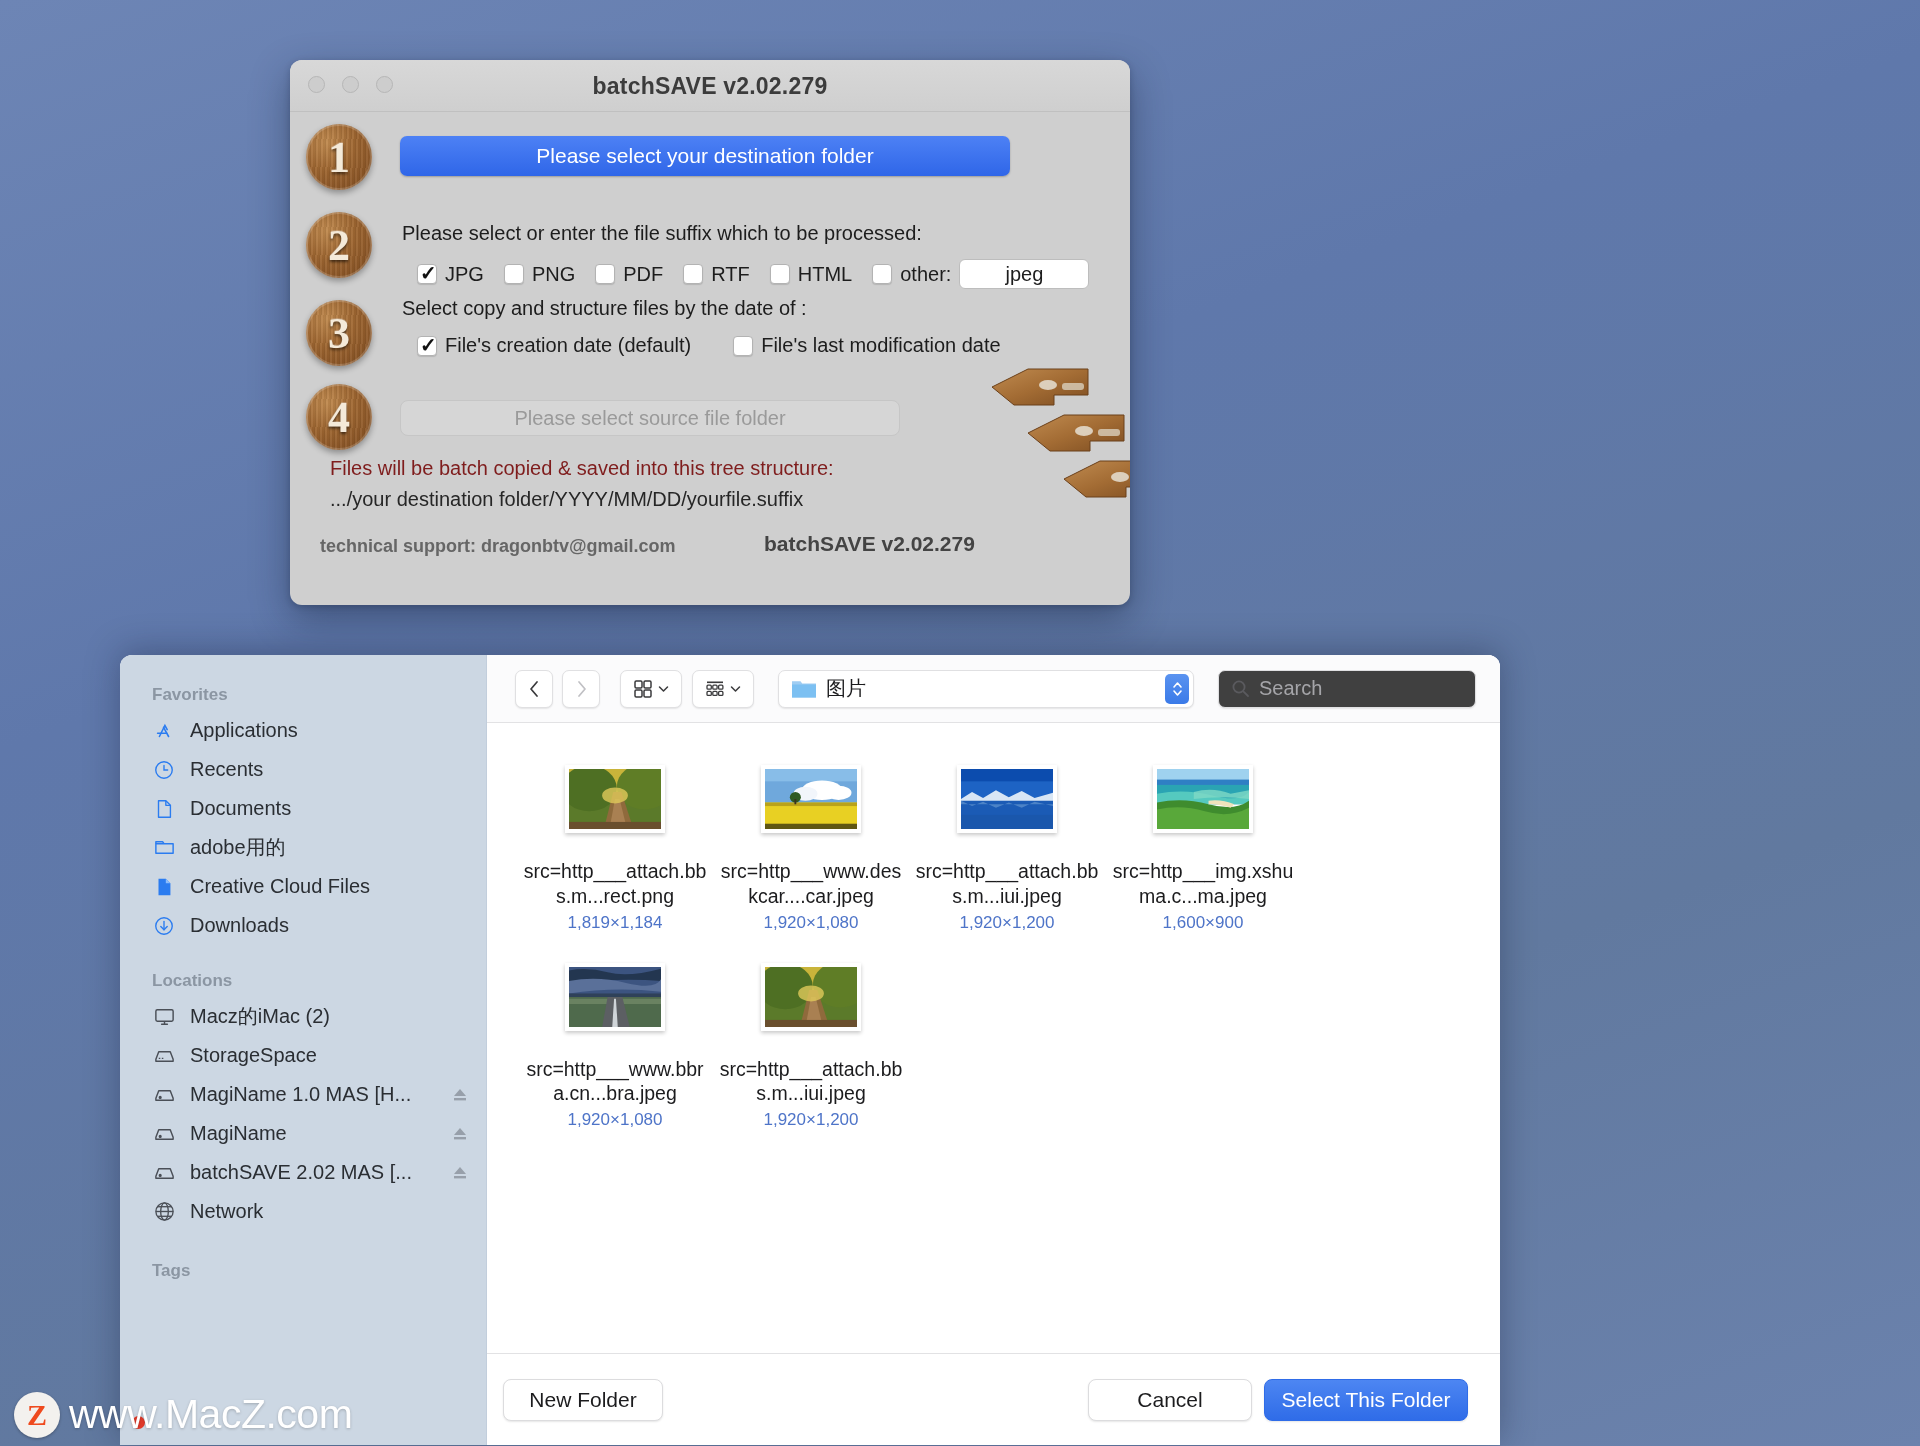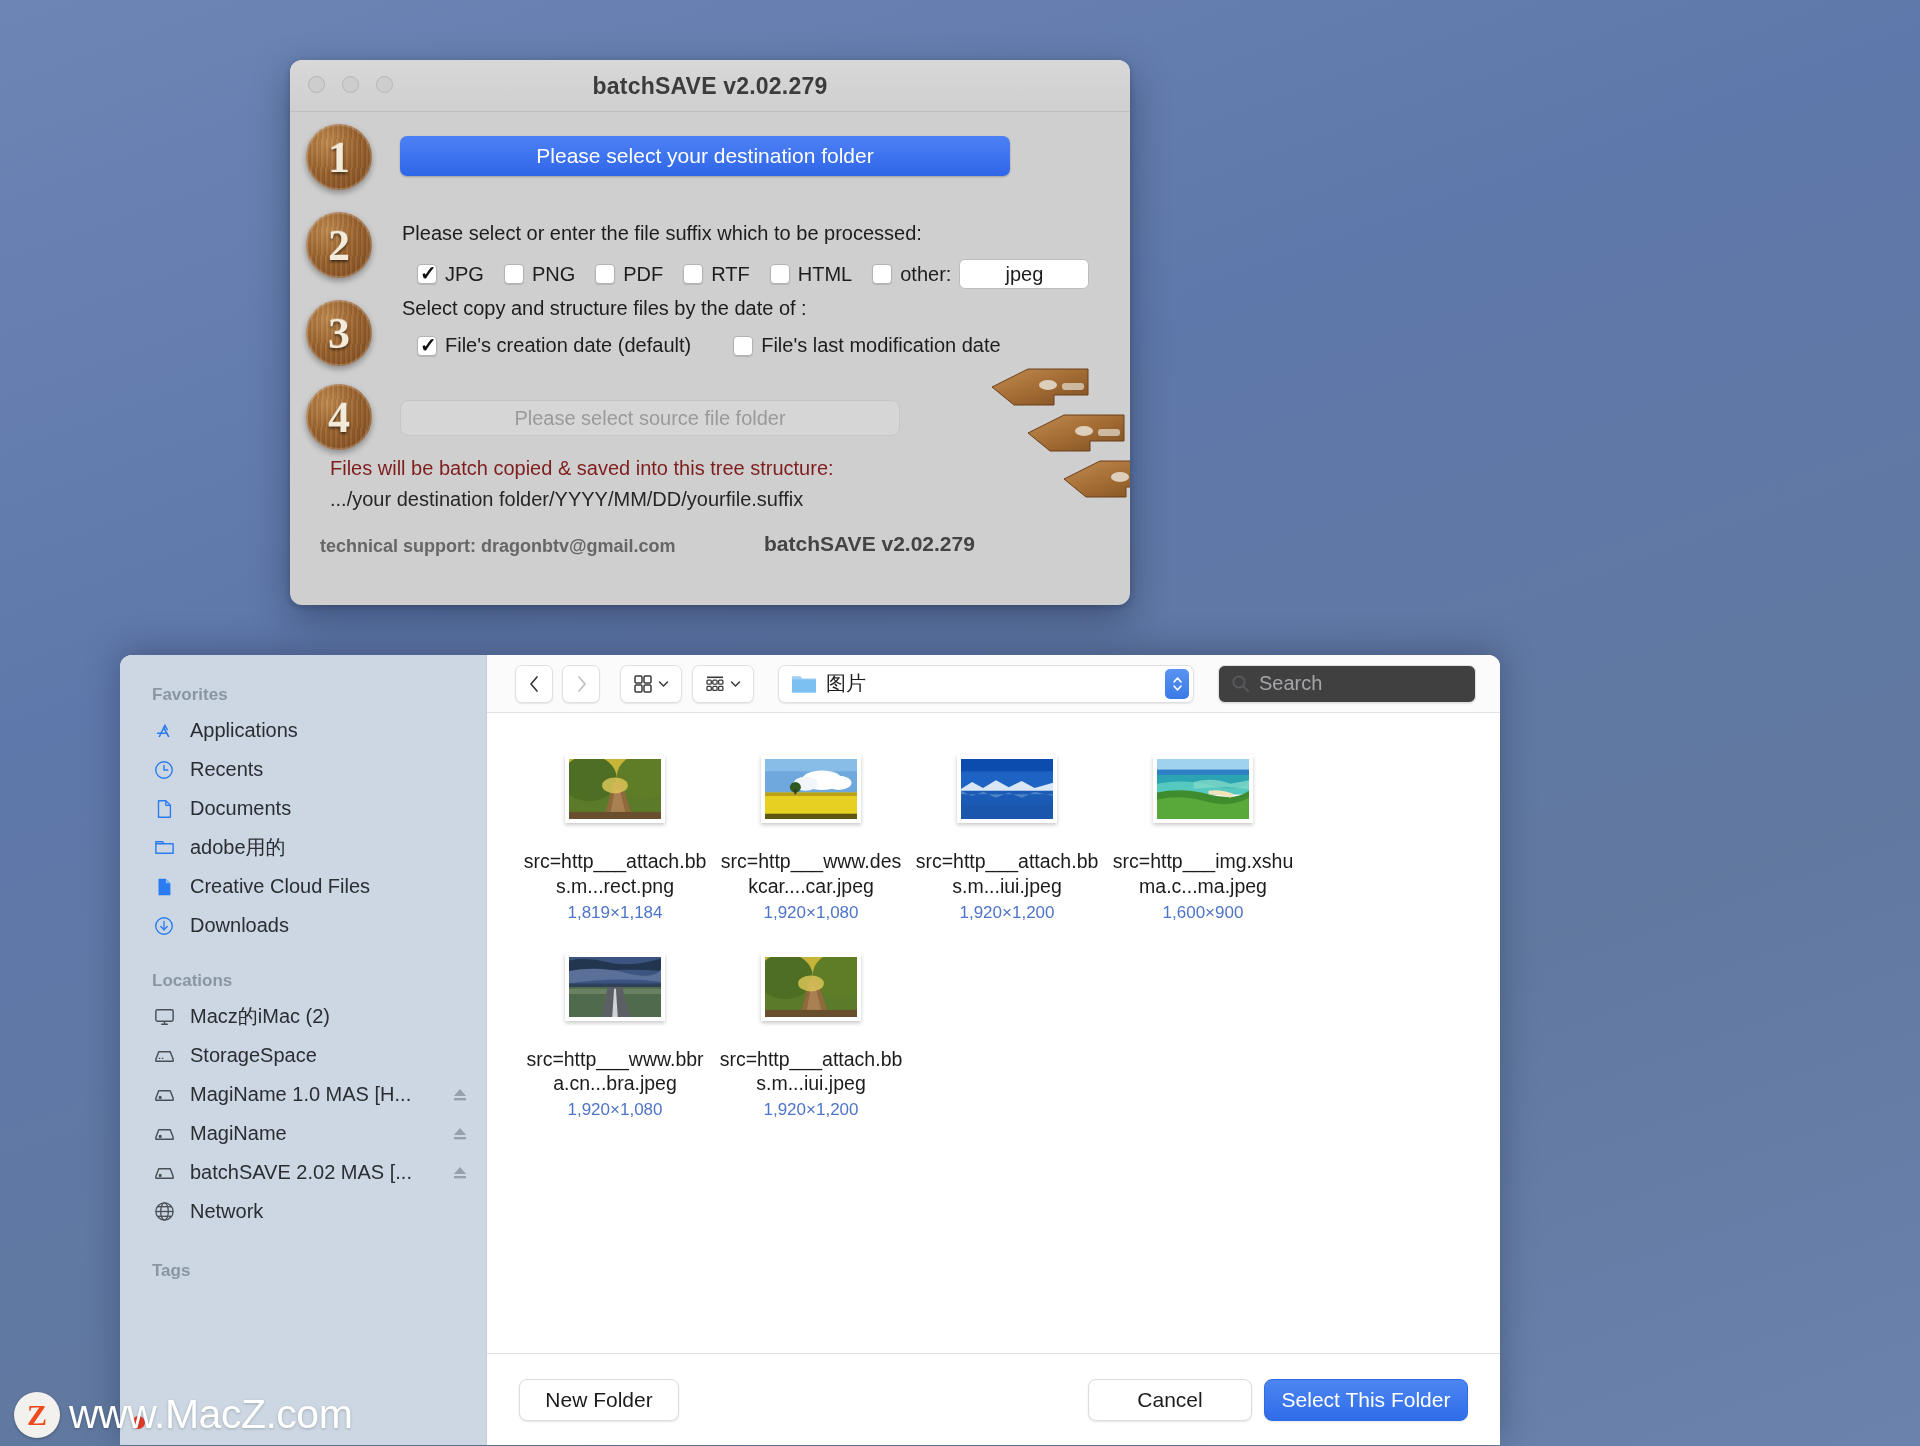--- a/index.html
+++ b/index.html
@@ -194,21 +194,21 @@
     font-size: 20px; color: #2a2e33;
     white-space: nowrap; overflow: hidden; text-overflow: ellipsis;
     flex: 1;
   }
   .eject {
     width: 16px; height: 14px; flex: none; opacity: .55;
   }
 
   #finder-main { flex: 1; display: flex; flex-direction: column; background: #fff; min-width: 0; }
   #finder-toolbar {
-    height: 58px;
+    height: 68px;
     display: flex; align-items: center;
     padding: 0 24px 0 28px;
     gap: 10px;
     background: #fbfbfc;
     border-bottom: 1px solid #e2e2e4;
   }
   .tb-btn {
     height: 38px; min-width: 38px;
     background: #fff;
     border: 1px solid #e0e0e2;
@@ -290,21 +290,21 @@
   }
   .file-dims {
     font-size: 17px; color: #4e74c8;
     margin-top: 4px;
   }
 
   #finder-footer {
     height: 92px;
     border-top: 1px solid #e2e2e4;
     display: flex; align-items: center;
-    padding: 0 32px 0 32px;
+    padding: 0 32px 0 16px;
     background: #fff;
   }
   .fbtn {
     height: 42px;
     border-radius: 8px;
     font-size: 21px;
     font-family: "Liberation Sans", sans-serif;
     cursor: pointer;
     border: 1px solid #dcdcde;
     background: #fff;

